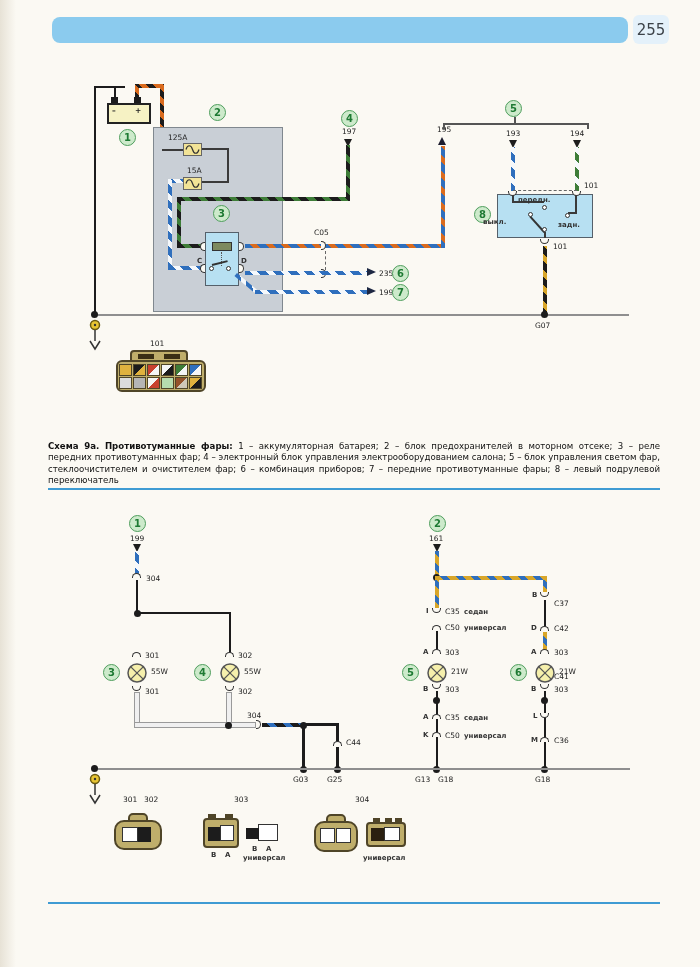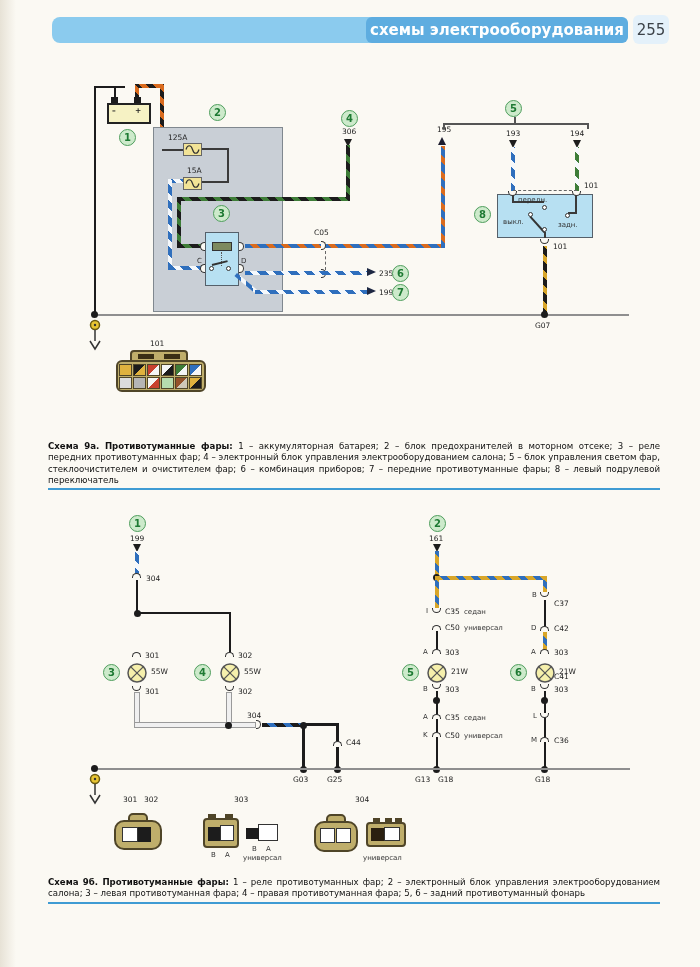--- a/index.html
+++ b/index.html
@@ -3,21 +3,21 @@
 <meta charset="utf-8">
 <style>
   html,body{margin:0;padding:0;}
   .page{position:relative;width:700px;height:967px;background:#fbf9f3;overflow:hidden;
         font-family:"DejaVu Sans","Liberation Sans",sans-serif;}
   .edge{position:absolute;left:0;top:0;width:16px;height:100%;
         background:linear-gradient(90deg,#e7e2d6,#fbf9f3);}
   .layer{position:absolute;inset:0;}
   .abs{position:absolute;}
   .lb{position:absolute;font-size:7.5px;color:#222;white-space:nowrap;line-height:1;}
-  .lb.sm{font-size:7px;color:#333;}
+  .lb.sm{font-size:7px;color:#333;font-weight:bold;}
   .num{position:absolute;width:17px;height:17px;border-radius:50%;background:#cdeacb;
        border:1.5px solid #4f9e5d;color:#1e7a33;font-size:10px;font-weight:bold;
        display:flex;align-items:center;justify-content:center;box-sizing:border-box;}
   .w{position:absolute;}
   .blk{background:#1c1c1c;}
   .thin{background:#3a3a3a;}
   .gline{background:#8f8f8f;}
   .st-bo{background:repeating-linear-gradient(45deg,#1c1c1c 0 5px,#d96b1e 5px 10px);}
   .st-bw{background:repeating-linear-gradient(45deg,#2f6fbd 0 6px,#f5f8fb 6px 11px);}
   .st-bor{background:repeating-linear-gradient(45deg,#2f6fbd 0 6px,#d96b1e 6px 11px);}
@@ -55,21 +55,20 @@
   .grid101{position:absolute;display:grid;grid-template-columns:repeat(6,13px);grid-auto-rows:12px;gap:1px;}
   .grid101 div{border:1px solid #4f4528;box-sizing:border-box;}
 </style>
 </head>
 <body>
 
 <div class="page">
   <div class="edge"></div>
 
   <div class="hdr-light"></div>
-  <div class="hdr-dark">схемы электрооборудования</div>
   <div class="hdr-page">255</div>
 
   <div class="layer">
 
     <div class="w blk" style="left:95px;top:86px;width:30px;height:2px"></div>
     <div class="w blk" style="left:94px;top:86px;width:2px;height:230px"></div>
     <div class="w blk" style="left:114px;top:87px;width:2px;height:11px"></div>
 
     <div class="w st-bo" style="left:135px;top:84px;width:29px;height:4px"></div>
     <div class="w st-bo" style="left:135px;top:84px;width:4px;height:15px"></div>
@@ -97,21 +96,21 @@
     <svg class="abs" style="left:183px;top:177px" width="19" height="13">
         <rect x="0.5" y="0.5" width="18" height="12" fill="#f2e396" stroke="#666"></rect>
         <path d="M3,6.5 C4.5,1.5 8,1.5 9.5,6.5 C11,11.5 14.5,11.5 16,6.5" fill="none" stroke="#333" stroke-width="1.2"></path>
       </svg>
 
     <div class="w st-bw" style="left:168px;top:179px;width:15px;height:4px"></div>
     <div class="w st-bw" style="left:168px;top:179px;width:4px;height:91px"></div>
     <div class="w st-bw" style="left:168px;top:266px;width:37px;height:4px"></div>
 
     <div class="num" style="left:341px;top:110px">4</div>
-    <div class="lb" style="left:342px;top:128px">306</div>
+    <div class="lb" style="left:342px;top:128px">197</div>
     <div class="arr-d" style="left:344px;top:139px"></div>
     <div class="w st-bg" style="left:346px;top:145px;width:4px;height:55px"></div>
     <div class="w st-bg" style="left:177px;top:197px;width:173px;height:4px"></div>
     <div class="w st-bg" style="left:177px;top:197px;width:4px;height:51px"></div>
     <div class="w st-bg" style="left:177px;top:244px;width:28px;height:4px"></div>
 
     <div class="num" style="left:213px;top:205px">3</div>
     <div class="box-blue" style="left:205px;top:232px;width:34px;height:54px"></div>
     <div class="abs" style="left:212px;top:242px;width:20px;height:9px;background:#7d8a5f;border:1px solid #333;box-sizing:border-box"></div>
     <div class="abs" style="left:221px;top:252px;width:0;height:14px;border-left:1px dotted #555"></div>
@@ -161,21 +160,21 @@
     <div class="lb" style="left:584px;top:182px">101</div>
     <div class="num" style="left:474px;top:206px">8</div>
     <div class="box-blue" style="left:497px;top:194px;width:96px;height:44px"></div>
     <div class="cup cup-u" style="left:508px;top:191px"></div>
     <div class="cup cup-u" style="left:572px;top:191px"></div>
     <div class="w thin" style="left:512px;top:195px;width:2px;height:8px"></div>
     <div class="w thin" style="left:512px;top:201px;width:32px;height:2px"></div>
     <div class="w thin" style="left:575px;top:195px;width:2px;height:19px"></div>
     <div class="w thin" style="left:568px;top:212px;width:9px;height:2px"></div>
     <div class="lb sm" style="left:518px;top:197px">передн.</div>
-    <div class="lb sm" style="left:503px;top:219px">выкл.</div>
+    <div class="lb sm" style="left:483px;top:219px">выкл.</div>
     <div class="lb sm" style="left:558px;top:222px">задн.</div>
     <div class="abs" style="left:531px;top:216px;width:21px;height:2px;background:#333;transform:rotate(48deg);transform-origin:0 0"></div>
     <div class="contact" style="left:542px;top:205px"></div>
     <div class="contact" style="left:528px;top:212px"></div>
     <div class="contact" style="left:565px;top:213px"></div>
     <div class="contact" style="left:542px;top:227px"></div>
     <div class="w thin" style="left:544px;top:232px;width:2px;height:6px"></div>
     <div class="cup cup-u" style="left:540px;top:239px"></div>
     <div class="lb" style="left:553px;top:243px">101</div>
     <div class="w st-by" style="left:543px;top:246px;width:4px;height:70px"></div>
@@ -396,15 +395,14 @@
       <div class="celld" style="left:7px;top:-4px;width:7px;height:5px;background:#4f4528"></div>
       <div class="celld" style="left:19px;top:-4px;width:7px;height:5px;background:#4f4528"></div>
       <div class="celld" style="left:29px;top:-4px;width:7px;height:5px;background:#4f4528"></div>
       <div class="housing" style="left:0;top:0;width:40px;height:25px;border-radius:4px"></div>
       <div class="celld" style="left:5px;top:6px;width:13px;height:13px;background:#2a1f10"></div>
       <div class="cellw" style="left:18px;top:5px;width:16px;height:14px"></div>
     </div>
     <div class="lb sm" style="left:363px;top:855px">универсал</div>
   </div>
 
-  <div class="cap" style="left:48px;top:877px"><b>Схема 9б. Противотуманные фары:</b><span> 1 – реле противотуманных фар; 2 – электронный блок управления электрооборудованием салона; 3 – левая противотуманная фара; 4 – правая противотуманная фара; 5, 6 – задний противотуманный фонарь</span></div>
   <div class="rule" style="left:48px;top:902px"></div>
 </div>
 
 </body></html>

